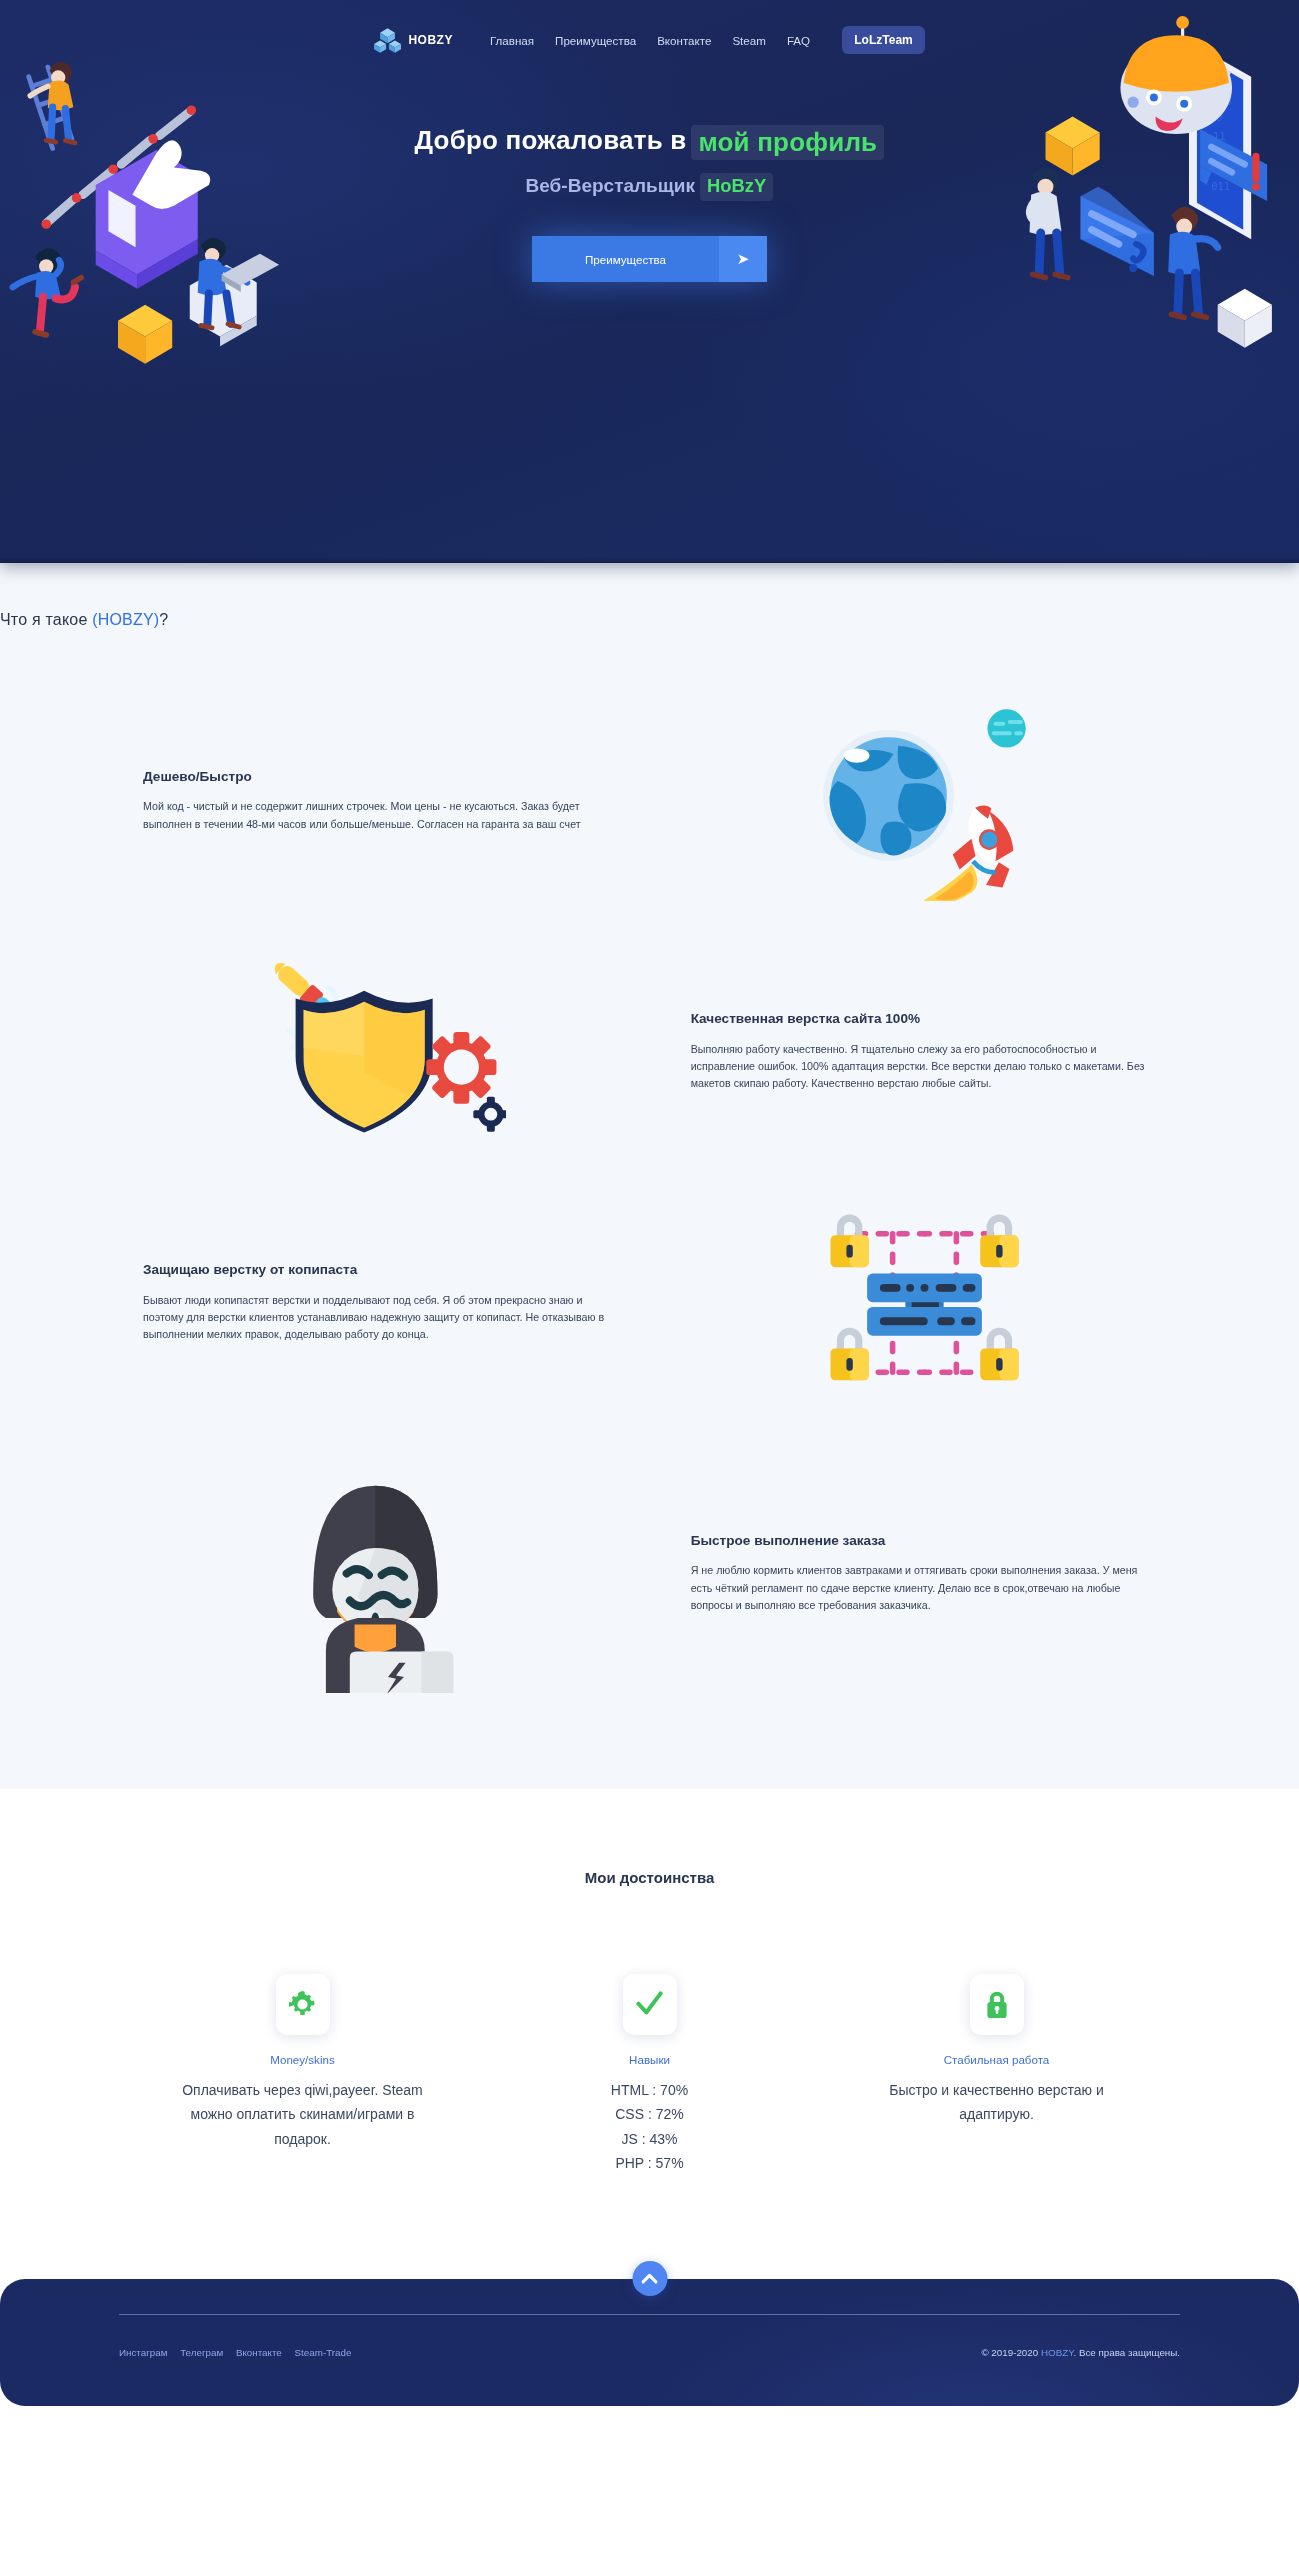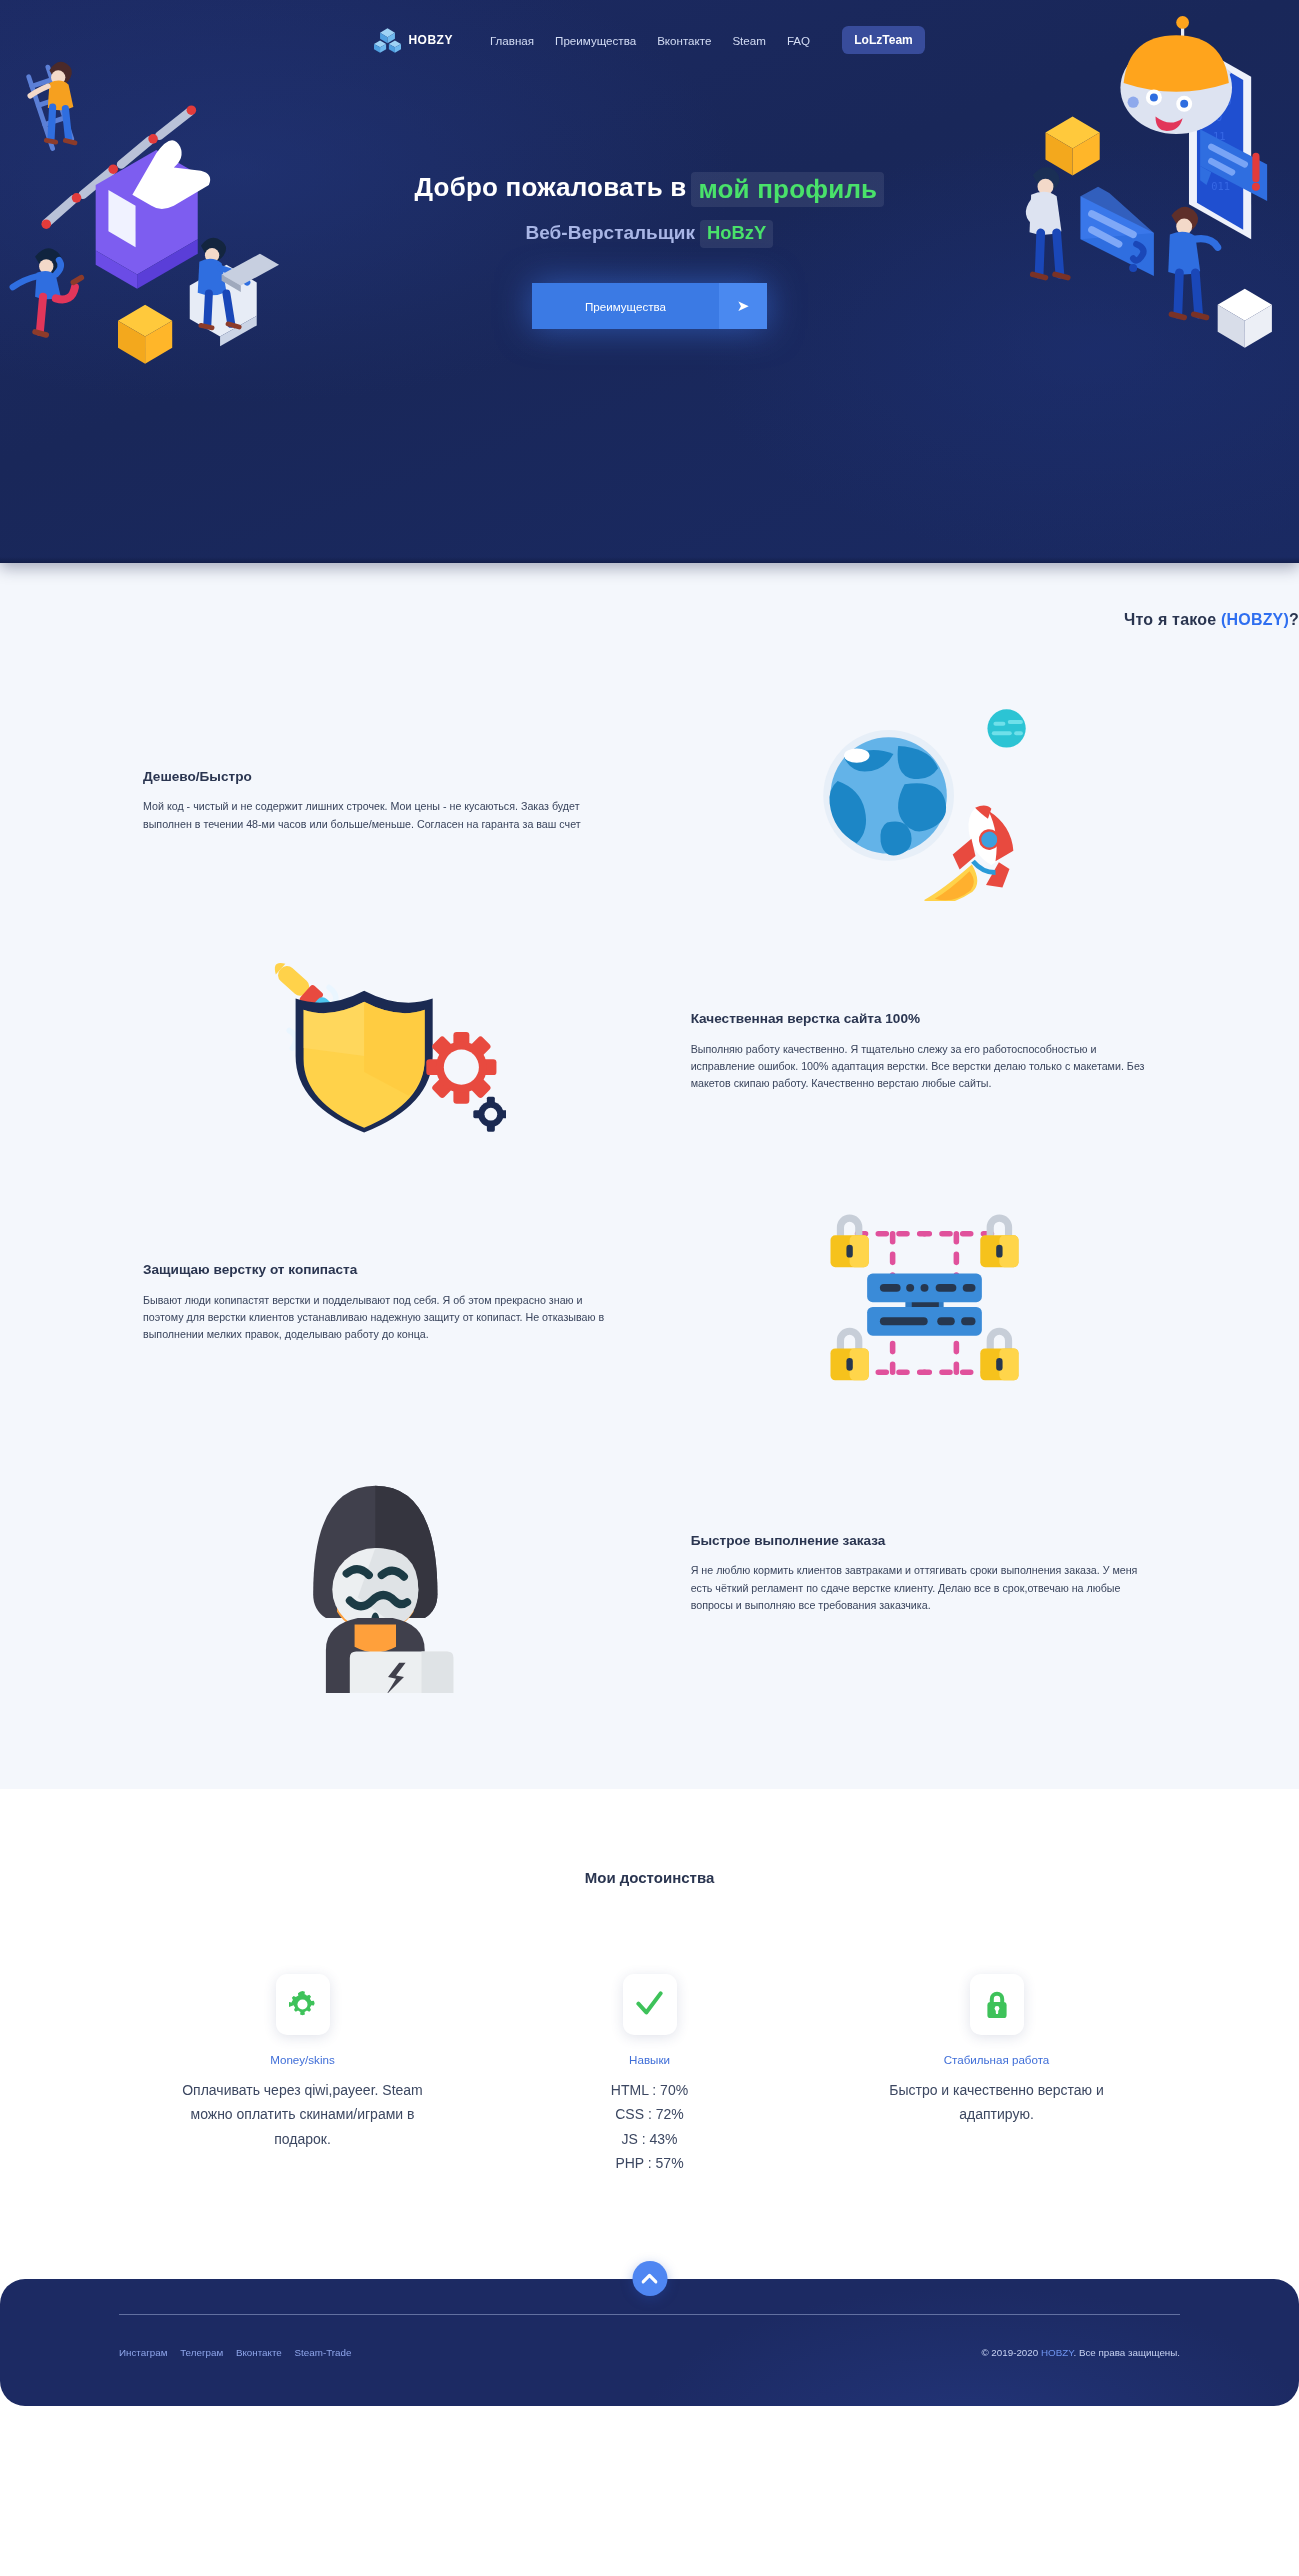--- a/index.html
+++ b/index.html
@@ -66,21 +66,21 @@
     padding: 7.2px 12px;
     cursor: pointer;
   }
 
   
   .hero-copy {
     position: relative;
     z-index: 4;
     width: 100%;
     text-align: center;
-    margin-top: 92px;
+    margin-top: 45px;
   }
   .hero-title {
     font-size: 26px;
     font-weight: 700;
     color: #ffffff;
     line-height: 1;
     letter-spacing: 0.2px;
   }
   .hl {
     display: inline-block;
@@ -137,23 +137,23 @@
   .illus { position: absolute; top: 0; z-index: 2; pointer-events: none; }
   .illus-left { left: 0; }
   .illus-right { right: 0; }
 
   
   .features {
     background: #f4f7fc;
     padding: 48px 0 96px;
   }
   .sec-title {
-    text-align: right;
+    text-align: left;
     font-size: 16px;
-    font-weight: 700;
+    font-weight: 400;
     color: #2a3550;
     letter-spacing: 0.2px;
     margin-bottom: 72px;
   }
   .sec-title .accent { color: #2f6ff0; }
 
   .wrap { width: 1061px; margin: 0 auto; }
 
   .frow {
     display: flex;

